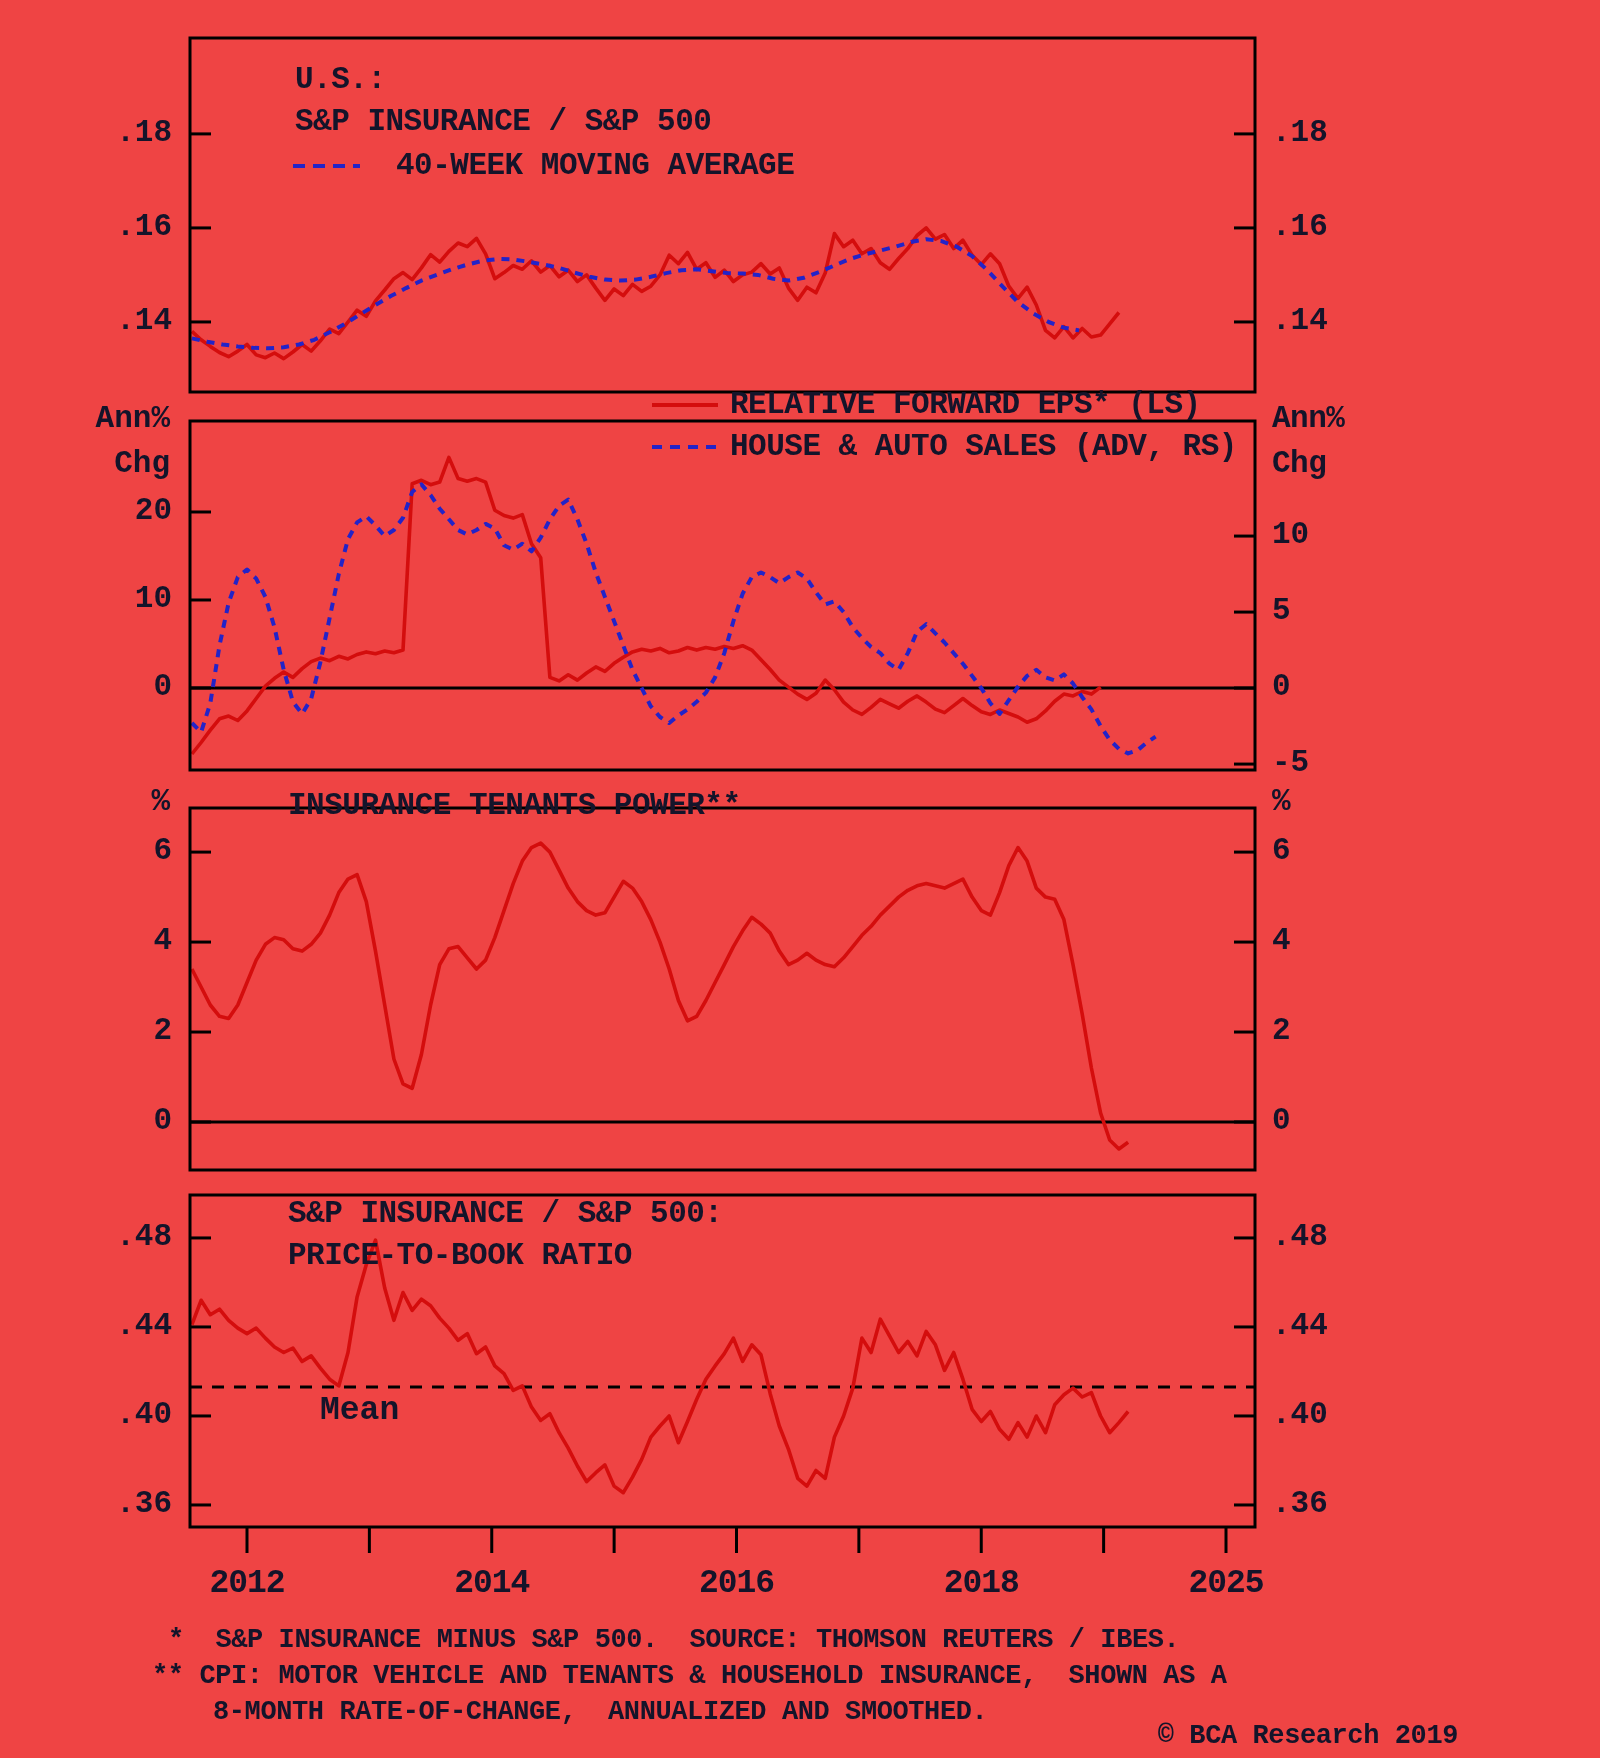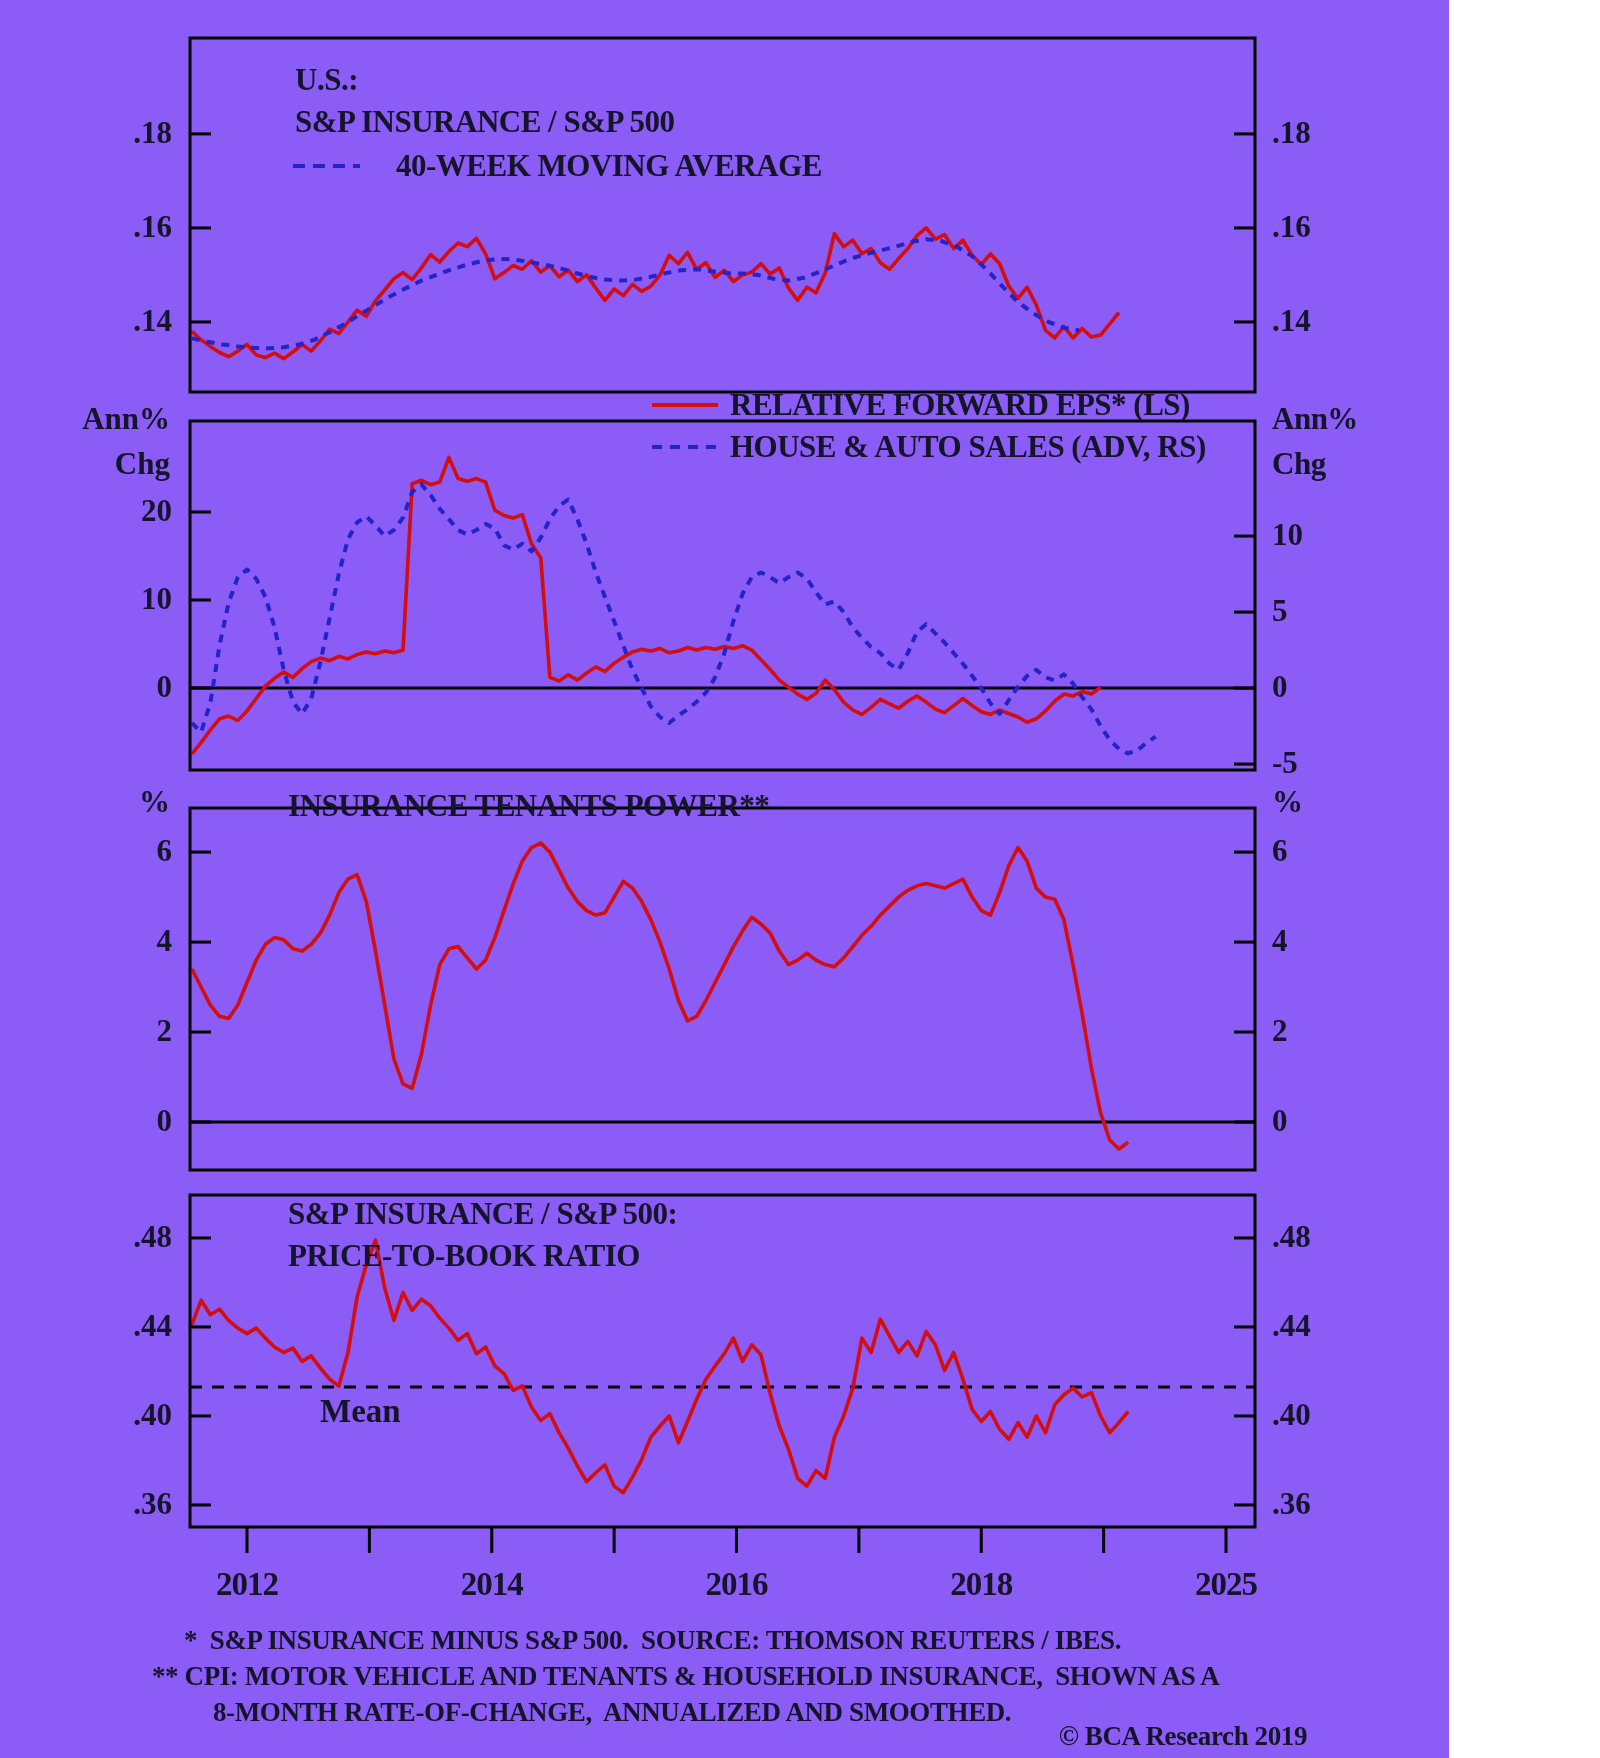--- a/index.html
+++ b/index.html
@@ -1,17 +1,17 @@
 <!DOCTYPE html>
 <html><head>
 <meta charset="utf-8">
 <style>
   html,body{margin:0;padding:0;background:#ffffff;}
-  .stage{position:relative;width:1449px;height:1758px;background:#8b5cf6;overflow:hidden;
-         font-family:Liberation Serif, serif;}
+  .stage{position:relative;width:1600px;height:1758px;background:#ef4444;overflow:hidden;
+         font-family:Liberation Mono, monospace;}
   #plot{position:absolute;left:0;top:0;}
   .lbl{position:absolute;color:#14142a;font-weight:bold;line-height:1.05;white-space:pre;}
   .t31{font-size:31px;letter-spacing:-0.5px;}
   .tick-l{left:0;width:172px;text-align:right;font-size:31px;}
   .tick-r{left:1272px;font-size:31px;}
   .unit-l{left:0;width:170px;text-align:right;font-size:31px;}
   .yr{width:140px;text-align:center;font-size:33px;letter-spacing:-1px;}
   .fn{font-size:27px;letter-spacing:-0.4px;}
   .mean{font-size:33px;}
 </style>
@@ -89,21 +89,21 @@
   <div class="lbl t31" style="left:1272px;top:448px;">Chg</div>
 
   <div class="lbl t31" style="left:288px;top:790px;">INSURANCE TENANTS POWER**</div>
   <div class="lbl unit-l" style="top:786px;">%</div>
   <div class="lbl t31" style="left:1272px;top:786px;">%</div>
 
   <div class="lbl t31" style="left:288px;top:1198px;">S&amp;P INSURANCE / S&amp;P 500:</div>
   <div class="lbl t31" style="left:288px;top:1240px;">PRICE-TO-BOOK RATIO</div>
   <div class="lbl mean" style="left:320px;top:1394px;">Mean</div>
 
-  <div class="lbl fn" style="left:184px;top:1626px;text-align:center;">*  S&amp;P INSURANCE MINUS S&amp;P 500.  SOURCE: THOMSON REUTERS / IBES.</div>
+  <div class="lbl fn" style="left:168px;top:1626px;text-align:center;">*  S&amp;P INSURANCE MINUS S&amp;P 500.  SOURCE: THOMSON REUTERS / IBES.</div>
   <div class="lbl fn" style="left:152px;top:1662px;">** CPI: MOTOR VEHICLE AND TENANTS &amp; HOUSEHOLD INSURANCE,  SHOWN AS A</div>
   <div class="lbl fn" style="left:213px;top:1698px;">8-MONTH RATE-OF-CHANGE,  ANNUALIZED AND SMOOTHED.</div>
   <div class="lbl fn" style="right:142px;top:1722px;">© BCA Research 2019</div>
 
   <div id="gen-labels">
       <div class="lbl tick-l" style="top: 116.904px;">.18</div>
       <div class="lbl tick-l" style="top: 210.928px;">.16</div>
       <div class="lbl tick-l" style="top: 304.952px;">.14</div>
       <div class="lbl tick-r" style="top: 116.904px;">.18</div>
       <div class="lbl tick-r" style="top: 210.928px;">.16</div>

